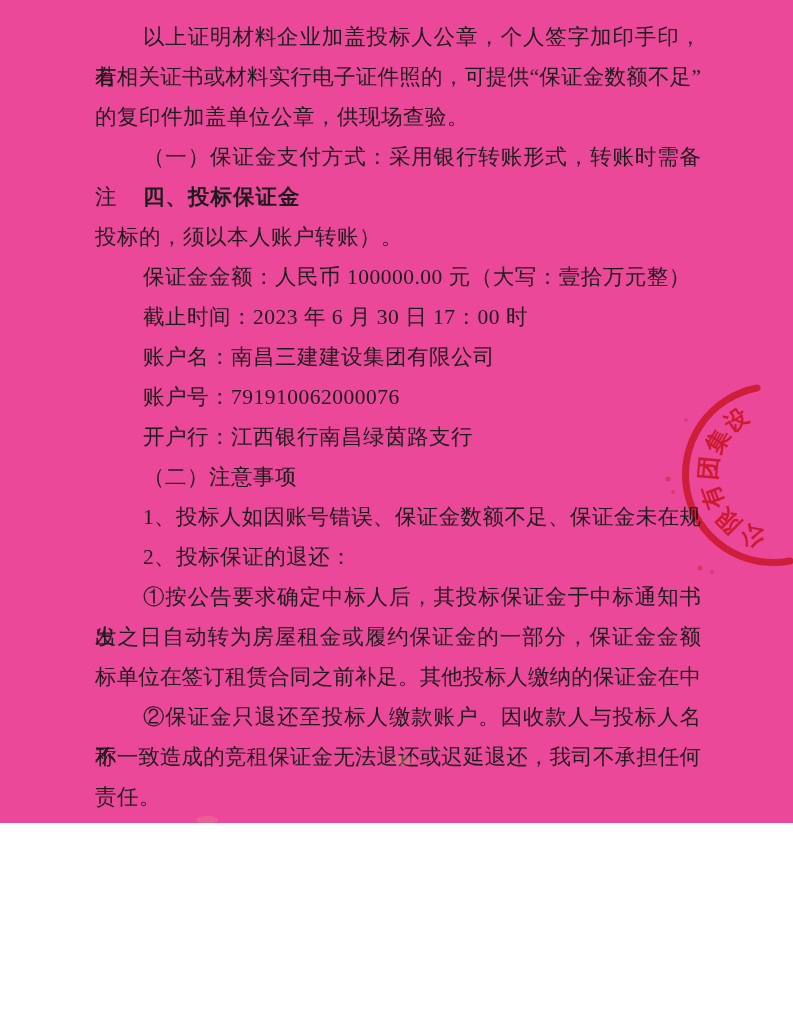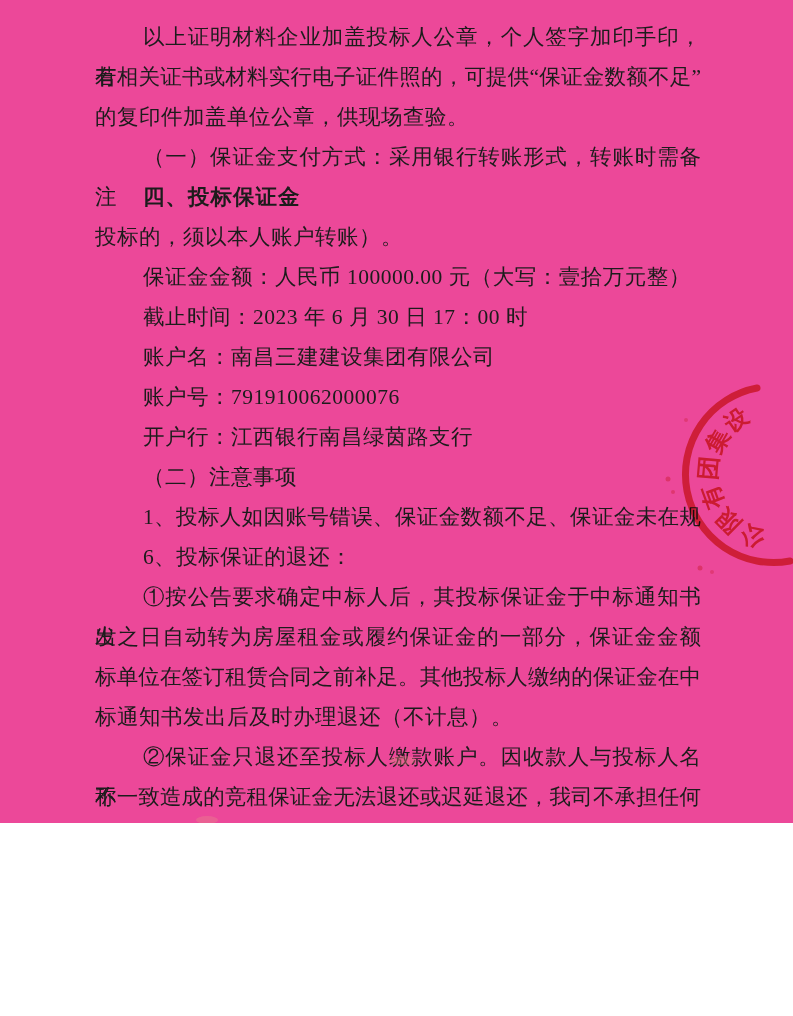--- a/index.html
+++ b/index.html
@@ -84,25 +84,24 @@
     <div class="line ind just">（一）保证金支付方式：采用银行转账形式，转账时需备注</div>
     <div class="line ind bold">四、投标保证金</div>
     <div class="line">投标的，须以本人账户转账）。</div>
     <div class="line ind">保证金金额：人民币 100000.00 元（大写：壹拾万元整）</div>
     <div class="line ind">截止时间：2023 年 6 月 30 日 17：00 时</div>
     <div class="line ind">账户名：南昌三建建设集团有限公司</div>
     <div class="line ind">账户号：791910062000076</div>
     <div class="line ind">开户行：江西银行南昌绿茵路支行</div>
     <div class="line ind">（二）注意事项</div>
     <div class="line ind just">1、投标人如因账号错误、保证金数额不足、保证金未在规</div>
-    <div class="line ind">6、投标保证的退还：</div>
+    <div class="line ind">2、投标保证的退还：</div>
     <div class="line ind just">①按公告要求确定中标人后，其投标保证金于中标通知书发</div>
     <div class="line just">出之日自动转为房屋租金或履约保证金的一部分，保证金金额</div>
     <div class="line just">标单位在签订租赁合同之前补足。其他投标人缴纳的保证金在中</div>
-    <div class="line">标通知书发出后及时办理退还（不计息）。</div>
     <div class="line ind just">②保证金只退还至投标人缴款账户。因收款人与投标人名称</div>
     <div class="line just">不一致造成的竞租保证金无法退还或迟延退还，我司不承担任何</div>
     <div class="line">责任。</div>
   </div>
 
   <div class="page-number">3</div>
 
   <svg class="seal" width="793" height="1016" viewBox="0 0 793 1016">
 
     <path d="M 757 388 A 88 88 0 0 0 790 561" fill="none" stroke="#d8473a" stroke-width="7" stroke-linecap="round" opacity="0.82"></path>

